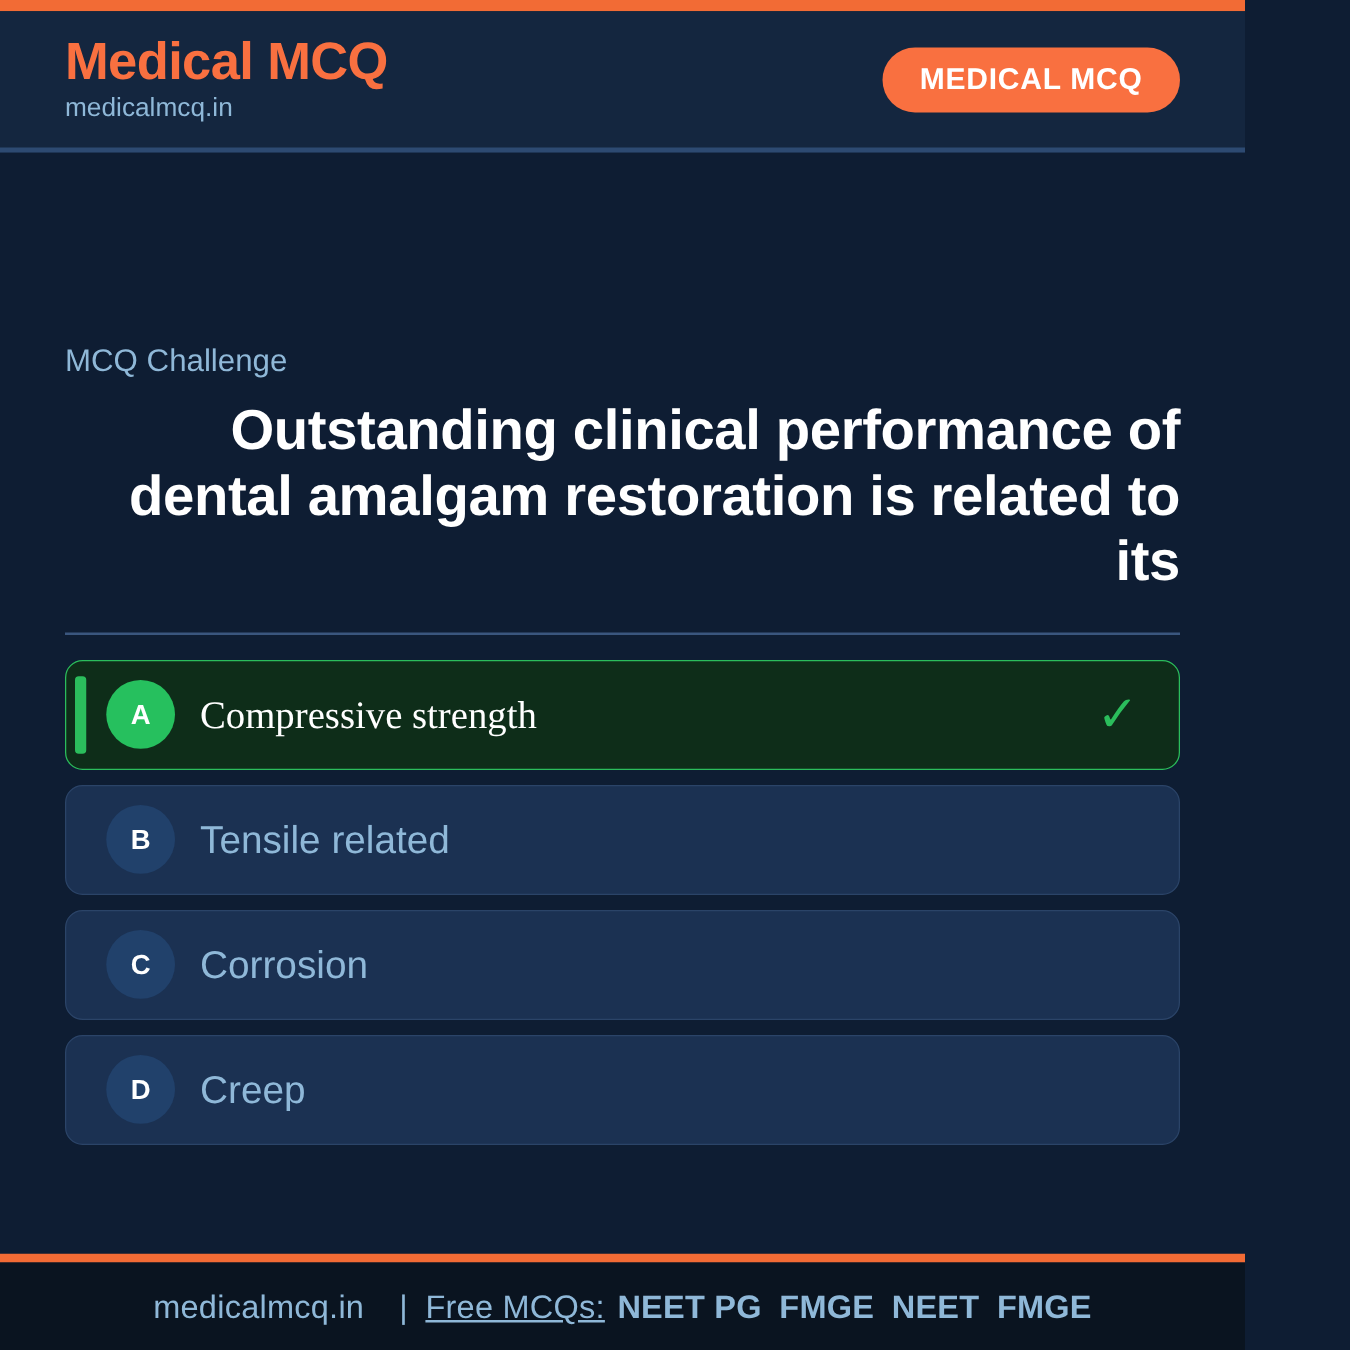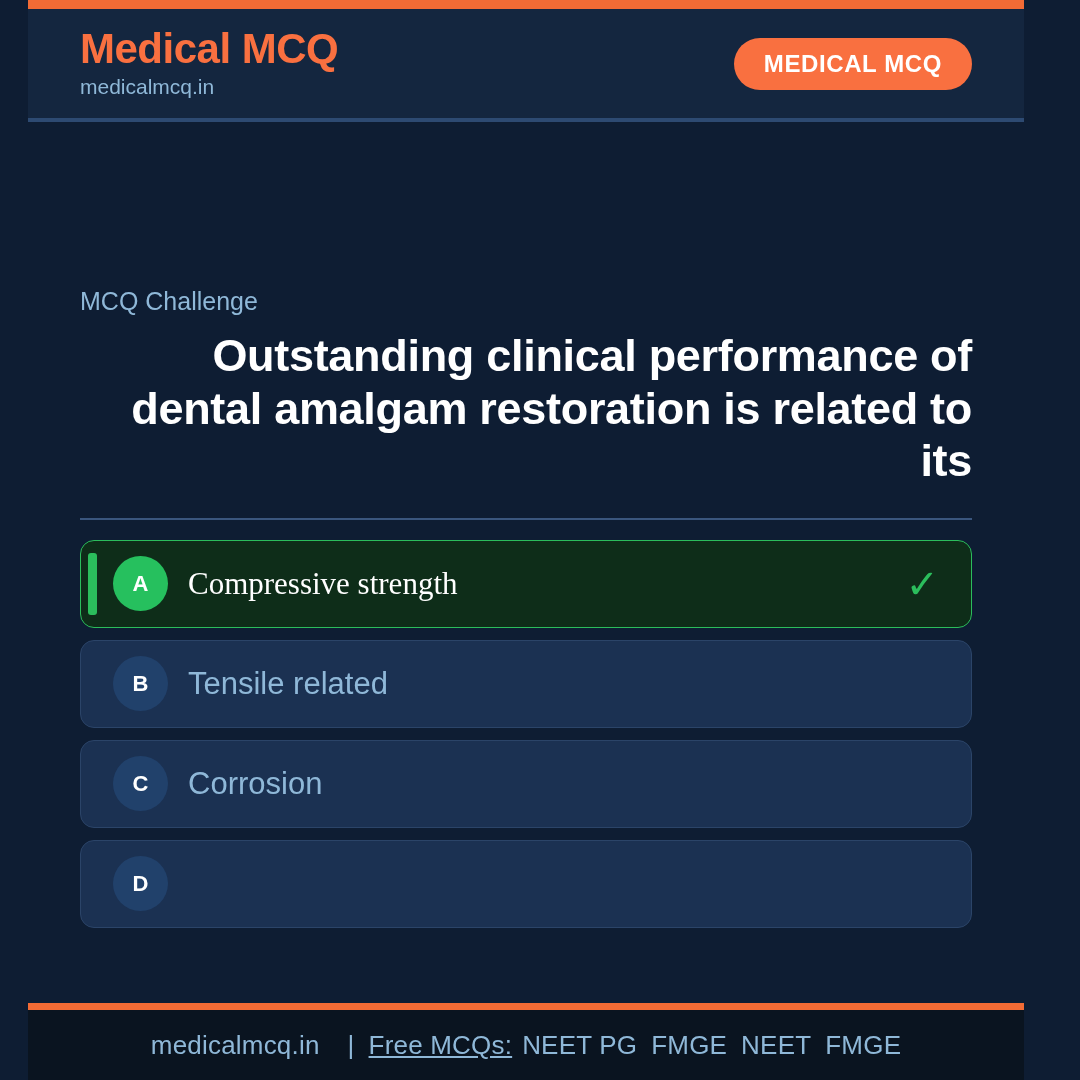--- a/index.html
+++ b/index.html
@@ -16,21 +16,20 @@
     -webkit-font-smoothing: antialiased;
   }
 
   .card {
     position: relative;
     width: 996px;
     height: 1080px;
     background: #0e1d33;
     display: flex;
     flex-direction: column;
-    margin-left: 28px;
   }
 
   
   .top-rule {
     height: 9px;
     width: 100%;
     background: #f26b35;
     flex: 0 0 auto;
   }
 
@@ -70,21 +69,21 @@
     font-weight: bold;
     letter-spacing: 0.6px;
     padding: 12px 30px;
     border-radius: 28px;
     white-space: nowrap;
   }
 
   
   .body {
     flex: 1 1 auto;
-    padding: 12px 52px;
+    padding: 0 52px;
     display: flex;
     flex-direction: column;
     position: relative;
   }
 
   .eyebrow {
     font-size: 25px;
     color: #8fb8d8;
     margin-top: 152px;
     line-height: 1.2;
@@ -212,21 +211,21 @@
 
   .footer-text {
     font-size: 26px;
     color: #8fb8d8;
     letter-spacing: 0.2px;
     white-space: nowrap;
   }
   .footer-site { margin-right: 14px; }
   .footer-sep  { margin: 0 14px; color: #8fb8d8; }
   .footer-label { margin-right: 10px; text-decoration: underline; }
-  .footer-exam { margin-right: 14px; }
+  .footer-exam { margin-right: 14px; font-weight: bold; }
   .footer-exam:last-child { margin-right: 0; }
 </style>
 </head>
 <body>
 
 <div class="card">
 
   <div class="top-rule"></div>
 
   <div class="header">
@@ -261,20 +260,21 @@
       <div class="option">
 
         <span class="badge">C</span>
         <span class="option-text">Corrosion</span>
         <span class="tick">✓</span>
       </div>
 
       <div class="option">
 
         <span class="badge">D</span>
+        <span class="option-text">Creep</span>
         <span class="tick">✓</span>
       </div>
 
     </div>
   </div>
 
   <div class="footer-rule"></div>
 
   <div class="footer">
     <span class="footer-text footer-site">medicalmcq.in</span>

